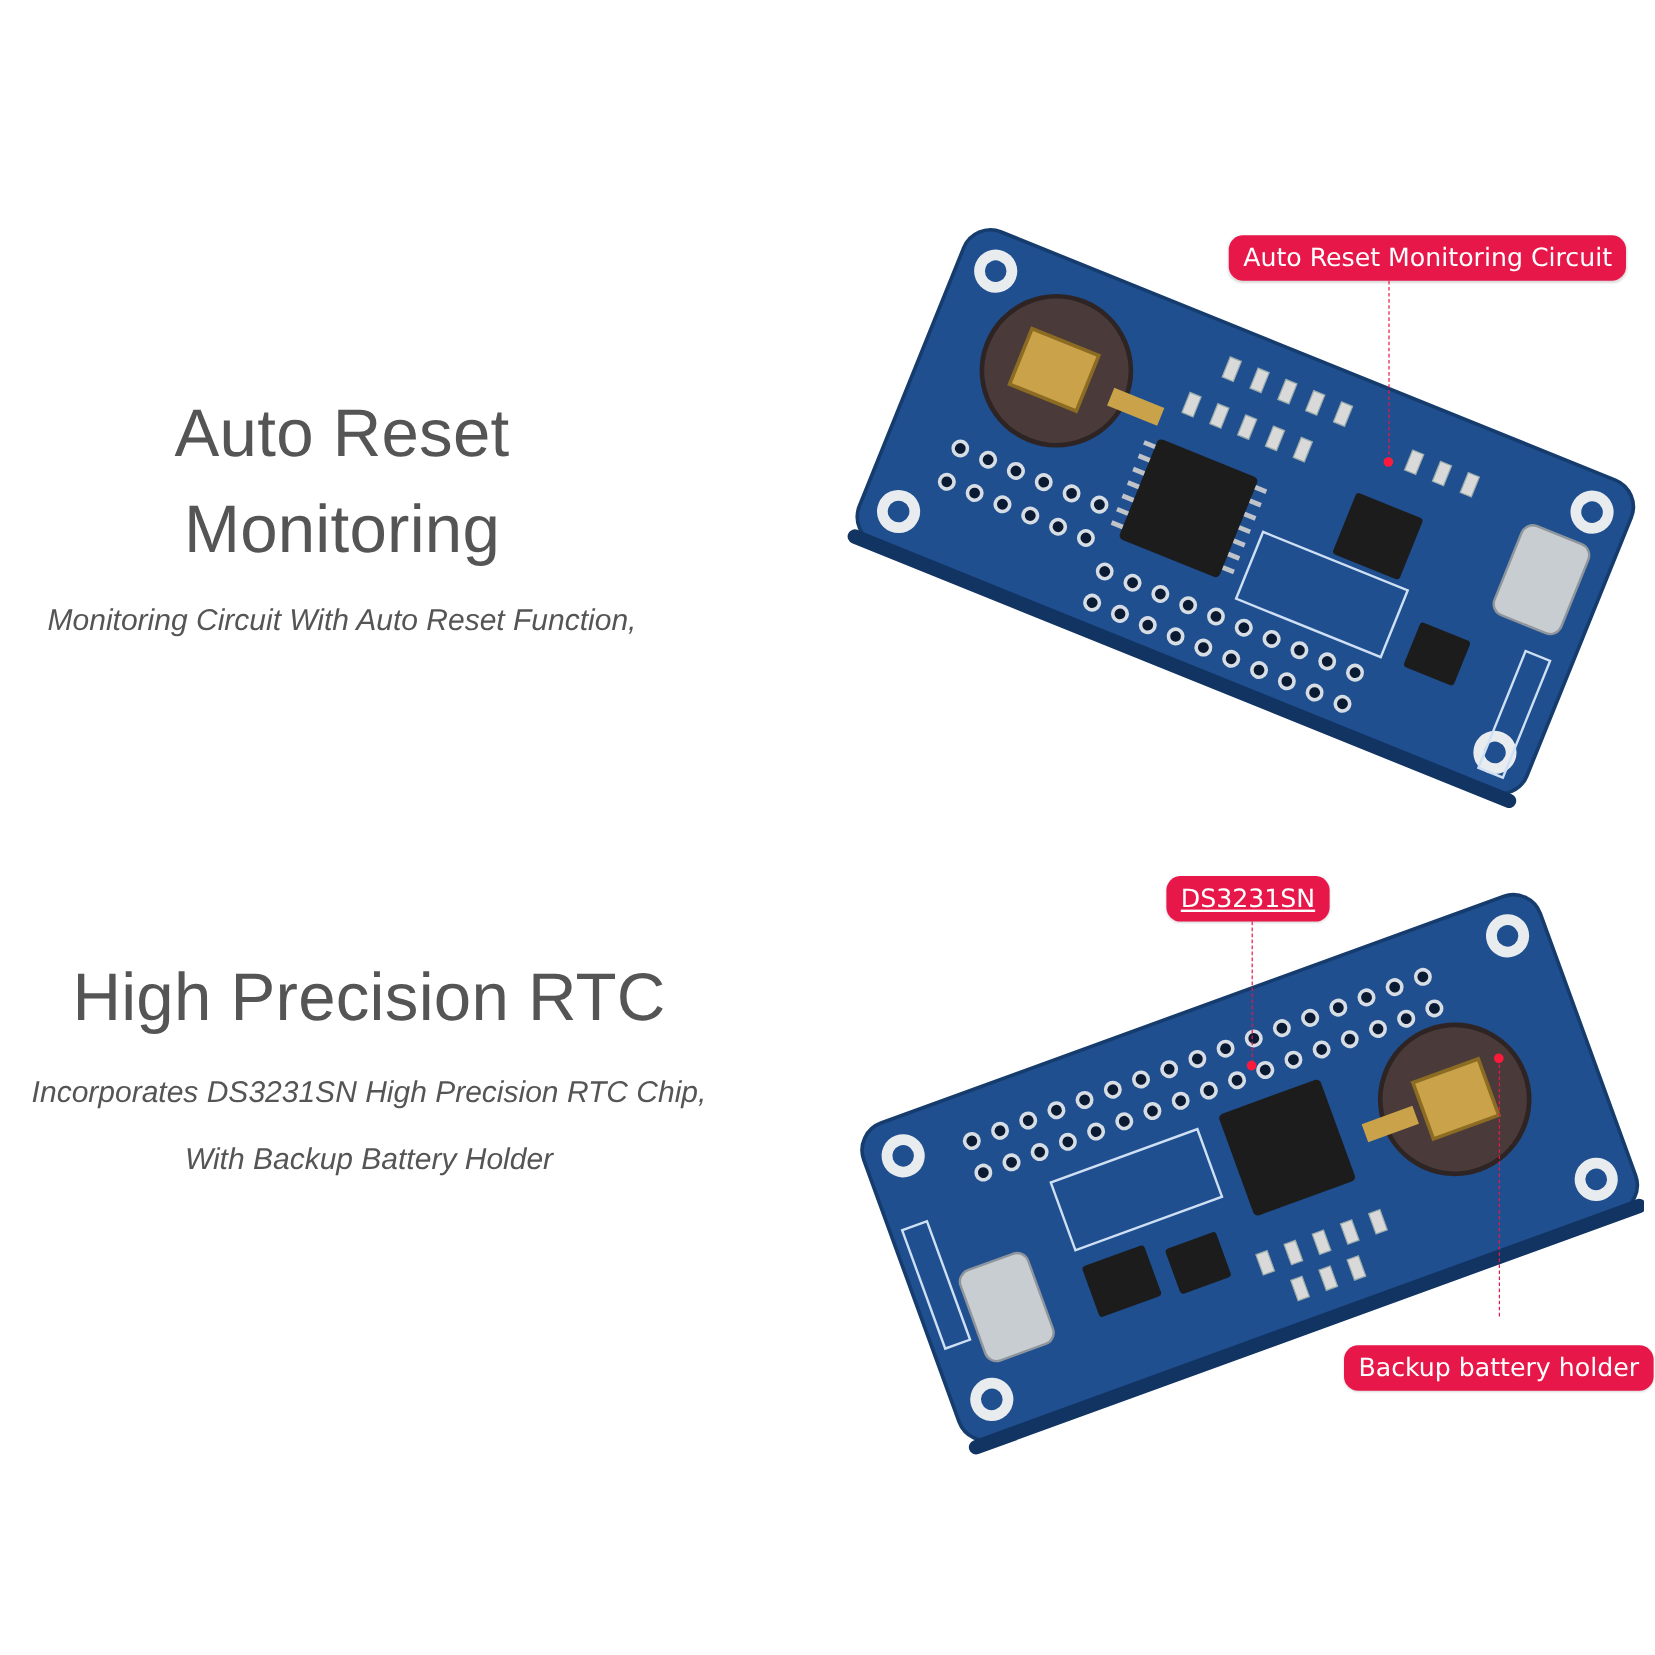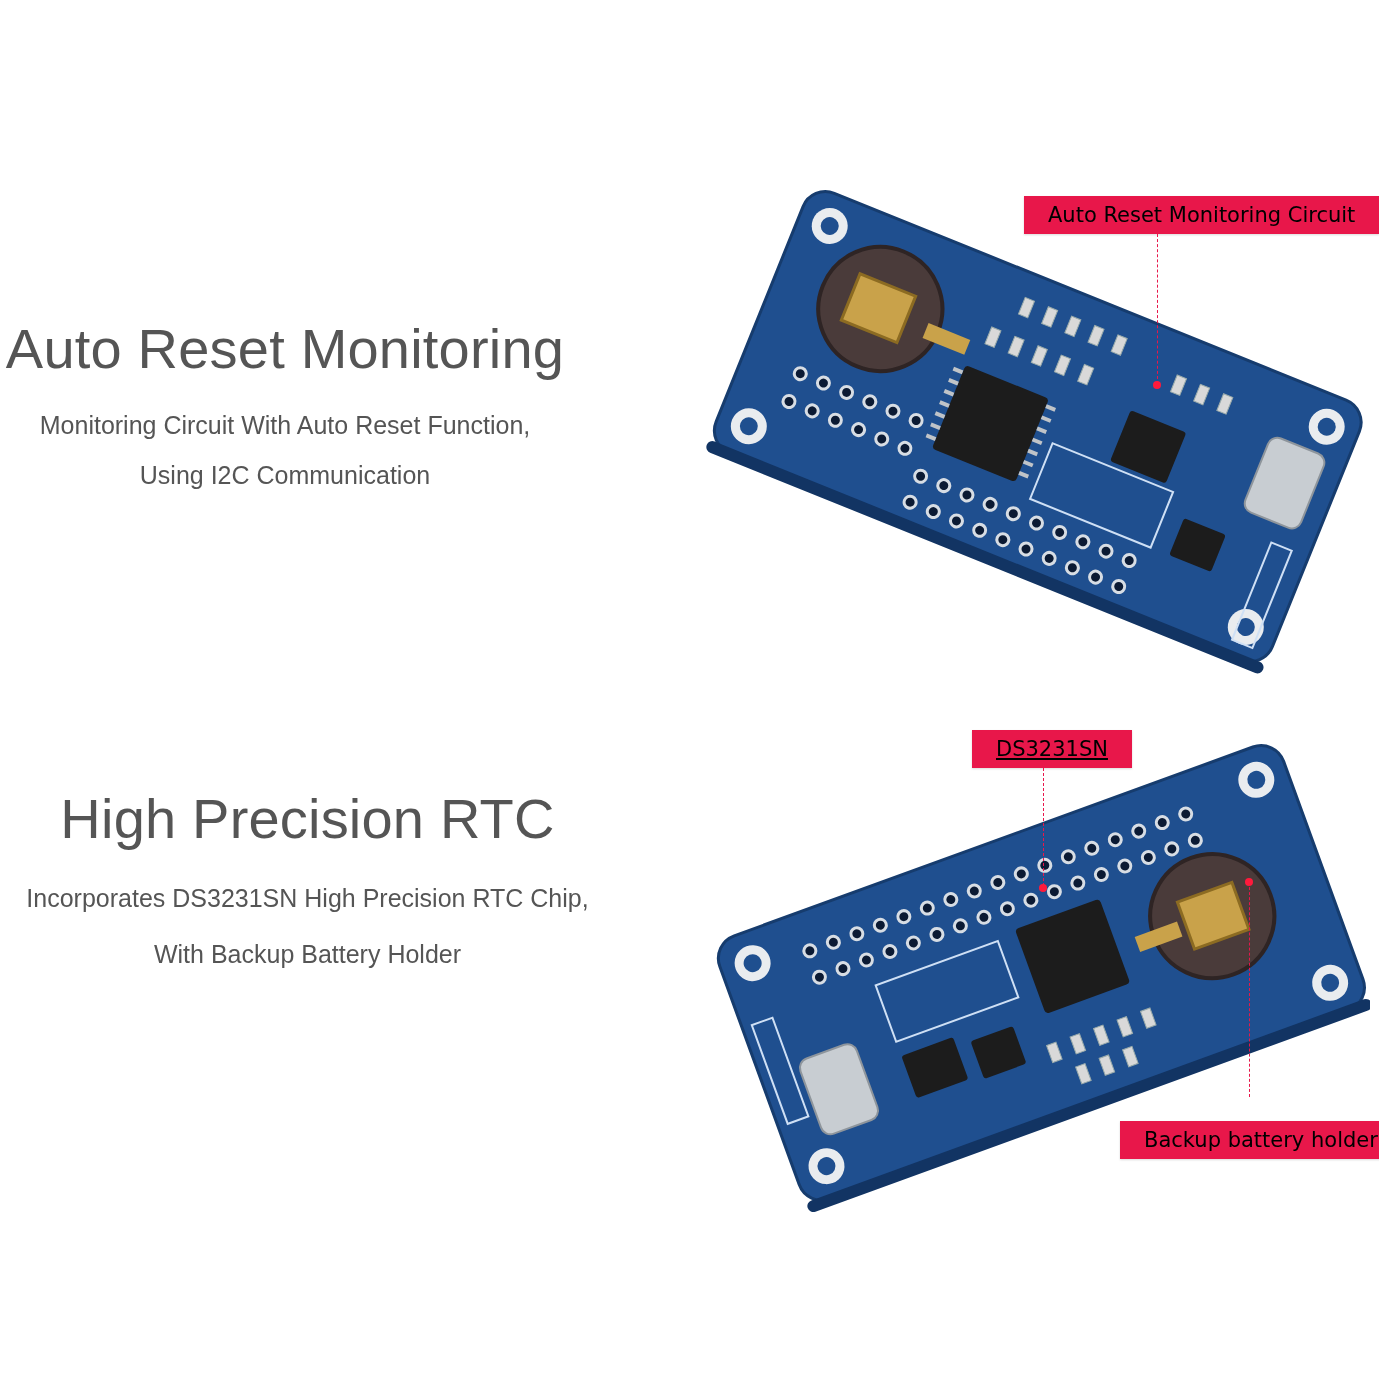--- a/index.html
+++ b/index.html
@@ -1,53 +1,52 @@
 <!DOCTYPE html>
 <html><head>
 <meta charset="utf-8">
 <style>
   html, body { margin: 0; padding: 0; }
   body {
     width: 1379px; height: 1379px; background: #ffffff; position: relative; overflow: hidden;
     font-family: "Liberation Sans", "DejaVu Sans", sans-serif; color: #555555;
   }
   .feature { position: absolute; text-align: center; }
-  .feature h2 { margin: 4px; font-weight: 400; color: #555555; letter-spacing: 0.2px; }
-  .feature p { margin: 0; font-size: 25px; color: #555555; }
+  .feature h2 { margin: 16px; font-weight: 400; color: #555555; letter-spacing: 0.2px; }
+  .feature p { margin: 0; font-size: 25px; color: #555555; font-style: italic; }
   #f1 { left: 0; top: 305px; width: 570px; }
   #f1 h2 { font-size: 56px; line-height: 80px; }
   #f1 .l1 { margin-top: 20px; line-height: 32px; }
   #f1 .l2 { margin-top: 18px; line-height: 32px; }
   #f2 { left: -10px; top: 775px; width: 635px; }
   #f2 h2 { font-size: 56px; line-height: 80px; }
   #f2 .l1 { margin-top: 22px; line-height: 34px; }
   #f2 .l2 { margin-top: 22px; line-height: 34px; }
 
   .board { position: absolute; }
   #board1 { left: 700px; top: 165px; width: 670px; height: 510px; }
   #board2 { left: 700px; top: 725px; width: 670px; height: 490px; }
 
   .callout {
-    position: absolute; background: #e8174a; color: #000000; border-radius: 0;
-    font-family: "DejaVu Sans", sans-serif; font-size: 21px; line-height: 38px; padding: 0 24px;
+    position: absolute; background: #e8174a; color: #ffffff; border-radius: 12px;
+    font-family: "DejaVu Sans", sans-serif; font-size: 21px; line-height: 38px; padding: 0 12px;
     white-space: nowrap; box-shadow: 0 1px 2px rgba(0,0,0,0.15);
   }
   #callout1 { left: 1024px; top: 196px; }
   #callout2 { left: 972px; top: 730px; text-decoration: underline; }
   #callout3 { left: 1120px; top: 1121px; }
   .leader { position: absolute; width: 0; border-left: 1px dashed #e8174a; }
   .dot { position: absolute; width: 8px; height: 8px; border-radius: 50%; background: #ff1a3c; }
 </style>
 </head>
 <body>
 
 <div class="feature" id="f1">
   <h2>Auto Reset Monitoring</h2>
   <p class="l1">Monitoring Circuit With Auto Reset Function,</p>
-  <p class="l2">Using I2C Communication</p>
 </div>
 
 <div class="feature" id="f2">
   <h2>High Precision RTC</h2>
   <p class="l1">Incorporates DS3231SN High Precision RTC Chip,</p>
   <p class="l2">With Backup Battery Holder</p>
 </div>
 
 <div class="board" id="board1">
   <svg width="670" height="510" viewBox="0 0 670 510">

